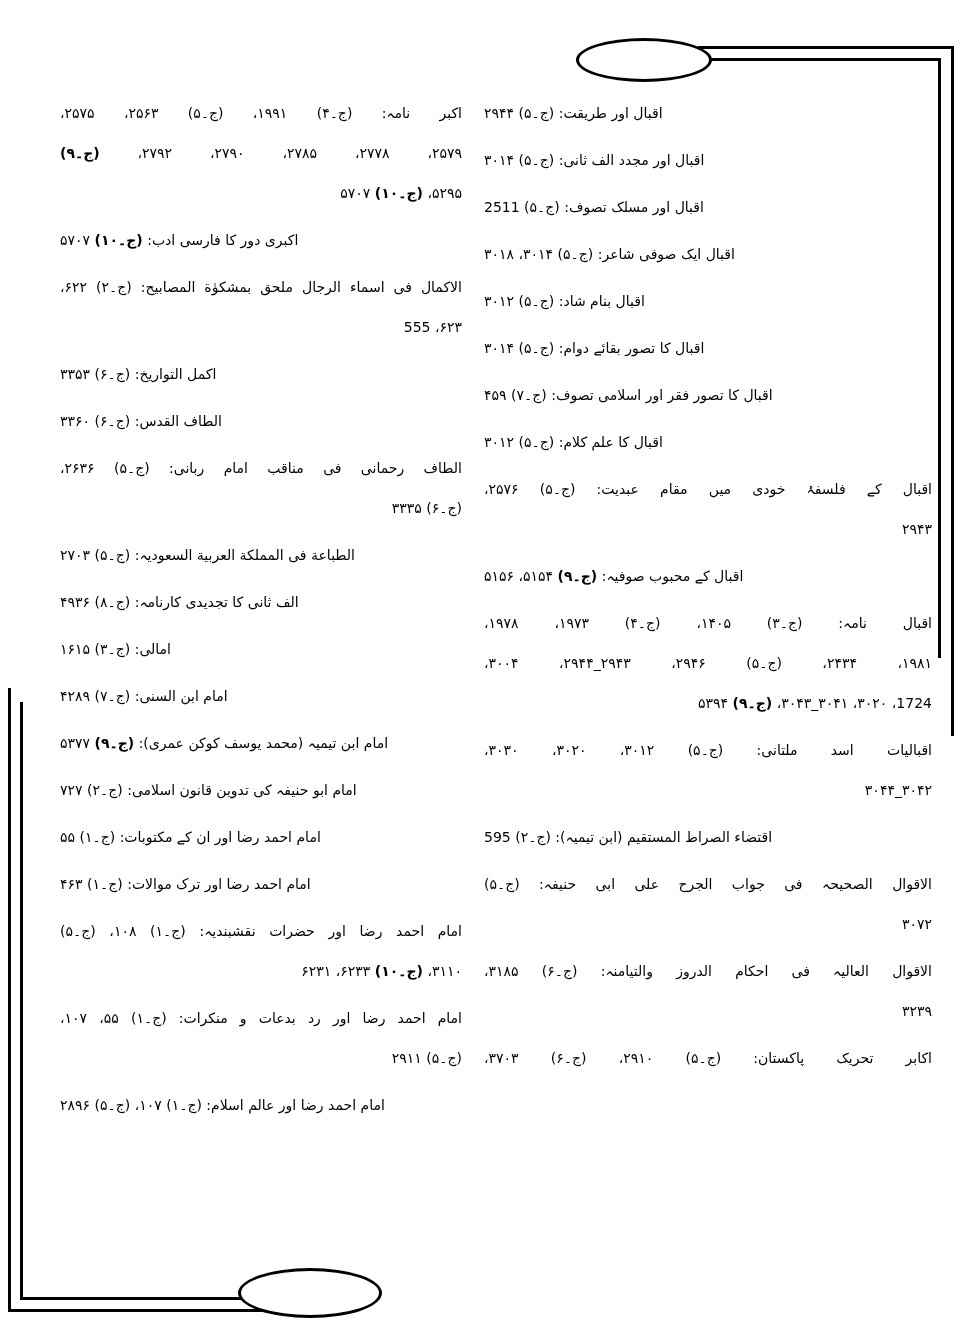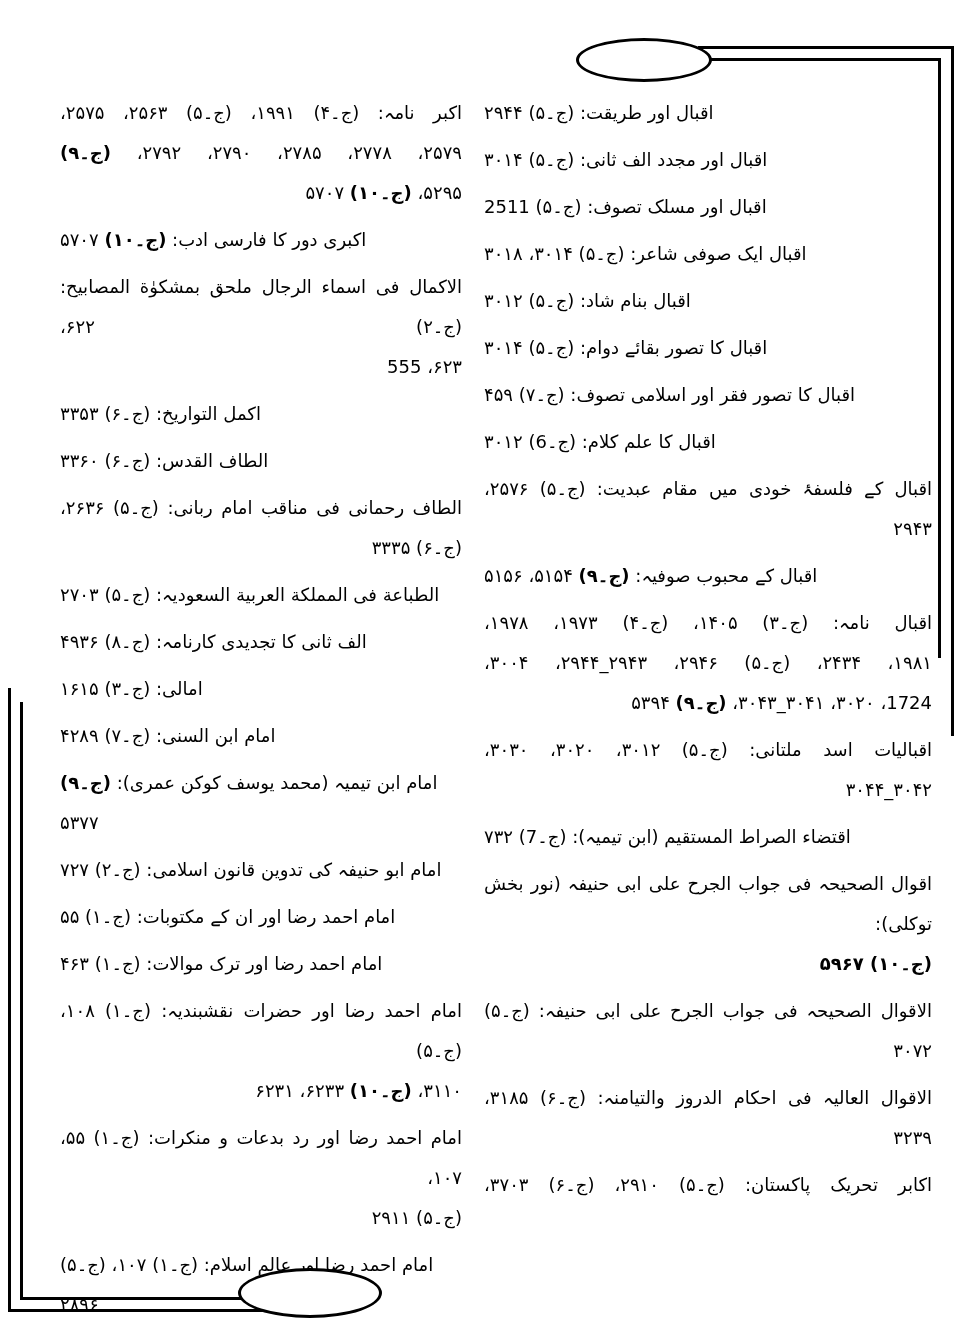--- a/index.html
+++ b/index.html
@@ -35,21 +35,21 @@
   #tr-v2 { left: 938px; top: 58px; width: 3px; height: 600px; }
   #bl-ellipse { left: 238px; top: 1268px; width: 138px; height: 44px; }
   #bl-v1 { left: 8px;  top: 688px;  width: 3px; height: 624px; }
   #bl-v2 { left: 20px; top: 702px;  width: 3px; height: 598px; }
   #bl-h1 { left: 8px;  top: 1309px; width: 298px; height: 3px; }
   #bl-h2 { left: 20px; top: 1297px; width: 288px; height: 3px; }
   
   .column {
     position: absolute;
     direction: rtl;
-    font-size: 18px;
+    font-size: 14px;
     line-height: 40px;
     z-index: 1;
   }
   #right-column { top: 93px; right: 28px; width: 448px; }
   #left-column  { top: 93px; left: 60px;  width: 402px; }
   .entry { margin-bottom: 7px; }
   .line.align-right   { text-align: left; }
   .line.align-left    { text-align: right; }
   .line.align-justify { text-align: justify; text-align-last: justify; }
   .run.bold { font-weight: bold; }
@@ -87,44 +87,40 @@
       <div class="entry">
         <div class="line align-right"><span class="run">اقبال بنام شاد: (ج۔۵) ۳۰۱۲</span></div>
       </div>
       <div class="entry">
         <div class="line align-right"><span class="run">اقبال کا تصور بقائے دوام: (ج۔۵) ۳۰۱۴</span></div>
       </div>
       <div class="entry">
         <div class="line align-right"><span class="run">اقبال کا تصور فقر اور اسلامی تصوف: (ج۔۷) ۴۵۹</span></div>
       </div>
       <div class="entry">
-        <div class="line align-right"><span class="run">اقبال کا علم کلام: (ج۔6) ۳۰۱۲</span></div>
+        <div class="line align-right"><span class="run">اقبال کا علم کلام: (ج۔۵) ۳۰۱۲</span></div>
       </div>
       <div class="entry">
         <div class="line align-justify"><span class="run">اقبال کے فلسفۂ خودی میں مقام عبدیت: (ج۔۵) ۲۵۷۶،</span></div>
         <div class="line align-left"><span class="run">۲۹۴۳</span></div>
       </div>
       <div class="entry">
         <div class="line align-right"><span class="run">اقبال کے محبوب صوفیہ: </span><span class="run bold">(ج۔۹)</span><span class="run"> ۵۱۵۴، ۵۱۵۶</span></div>
       </div>
       <div class="entry">
         <div class="line align-justify"><span class="run">اقبال نامہ: (ج۔۳) ۱۴۰۵، (ج۔۴) ۱۹۷۳، ۱۹۷۸،</span></div>
         <div class="line align-justify"><span class="run">۱۹۸۱، ۲۴۳۴، (ج۔۵) ۲۹۴۶، ۲۹۴۳_۲۹۴۴، ۳۰۰۴،</span></div>
         <div class="line align-left"><span class="run">1724، ۳۰۲۰، ۳۰۴۱_۳۰۴۳، </span><span class="run bold">(ج۔۹)</span><span class="run"> ۵۳۹۴</span></div>
       </div>
       <div class="entry">
         <div class="line align-justify"><span class="run">اقبالیات اسد ملتانی: (ج۔۵) ۳۰۱۲، ۳۰۲۰، ۳۰۳۰،</span></div>
         <div class="line align-left"><span class="run">۳۰۴۲_۳۰۴۴</span></div>
       </div>
       <div class="entry">
-        <div class="line align-right"><span class="run">اقتضاء الصراط المستقیم (ابن تیمیہ): (ج۔7) ۷۳۲</span></div>
-      </div>
-      <div class="entry">
-        <div class="line align-justify"><span class="run">اقوال الصحیحہ فی جواب الجرح علی ابی حنیفہ (نور بخش توکلی):</span></div>
-        <div class="line align-left"><span class="run bold">(ج۔۱۰) ۵۹۶۷</span></div>
+        <div class="line align-right"><span class="run">اقتضاء الصراط المستقیم (ابن تیمیہ): (ج۔۲) 595</span></div>
       </div>
       <div class="entry">
         <div class="line align-justify"><span class="run">الاقوال الصحیحہ فی جواب الجرح علی ابی حنیفہ: (ج۔۵)</span></div>
         <div class="line align-left"><span class="run">۳۰۷۲</span></div>
       </div>
       <div class="entry">
         <div class="line align-justify"><span class="run">الاقوال العالیہ فی احکام الدروز والتیامنہ: (ج۔۶) ۳۱۸۵،</span></div>
         <div class="line align-left"><span class="run">۳۲۳۹</span></div>
       </div>
       <div class="entry">

